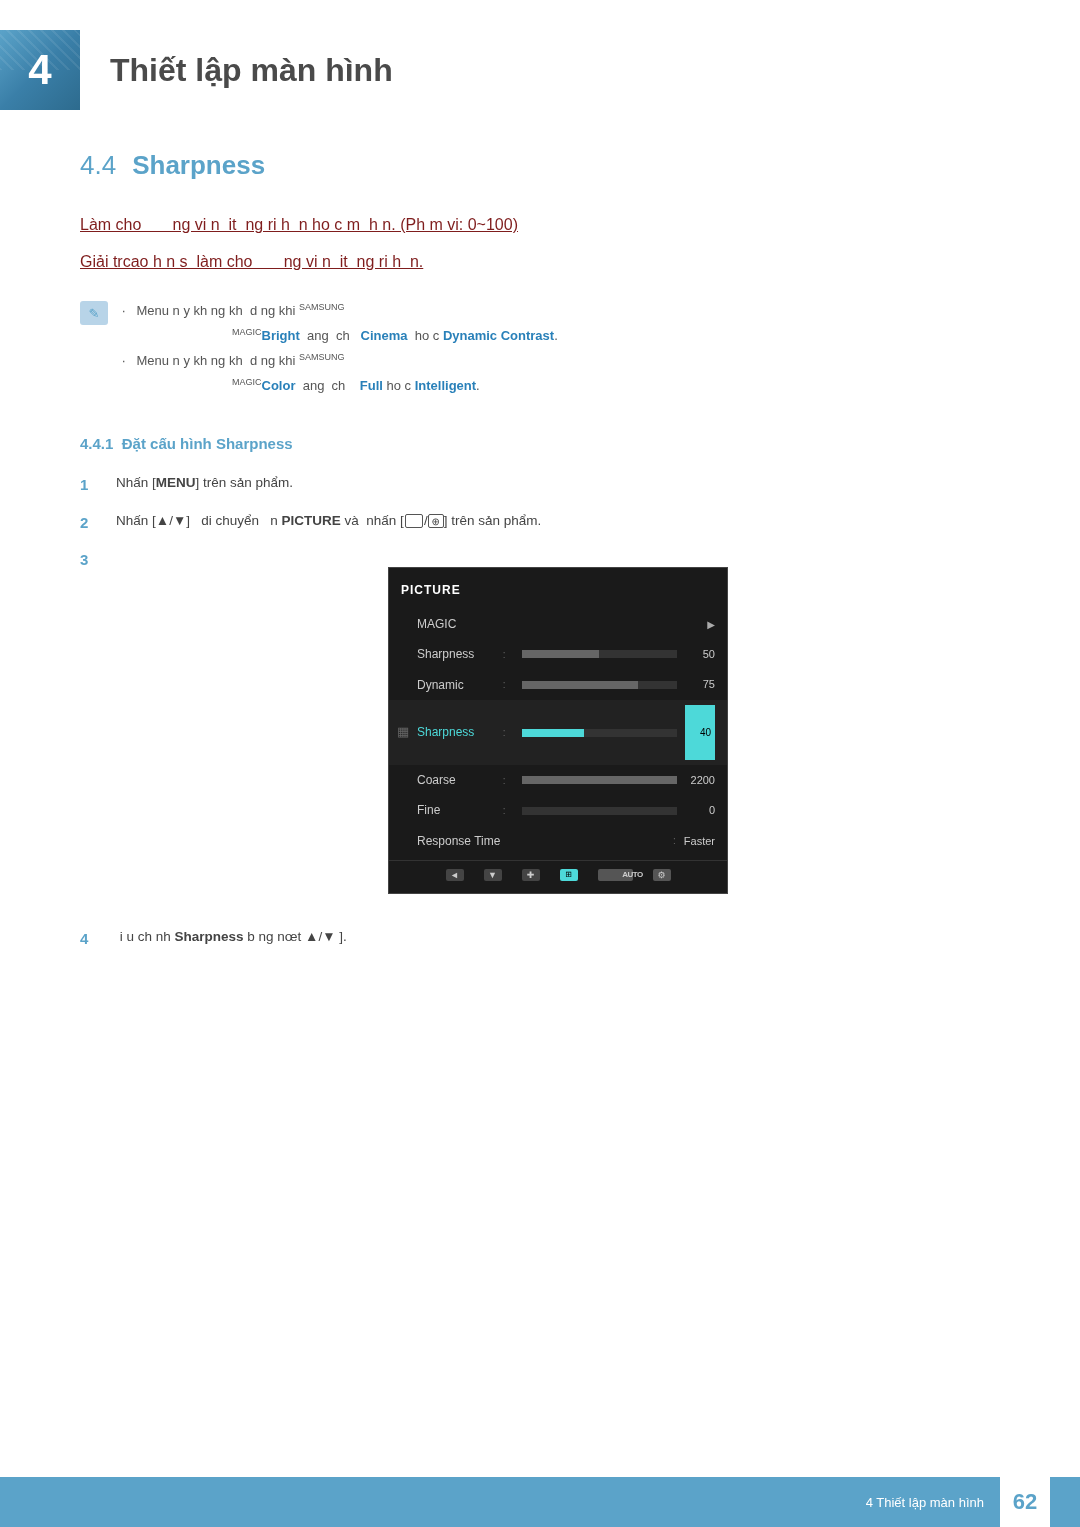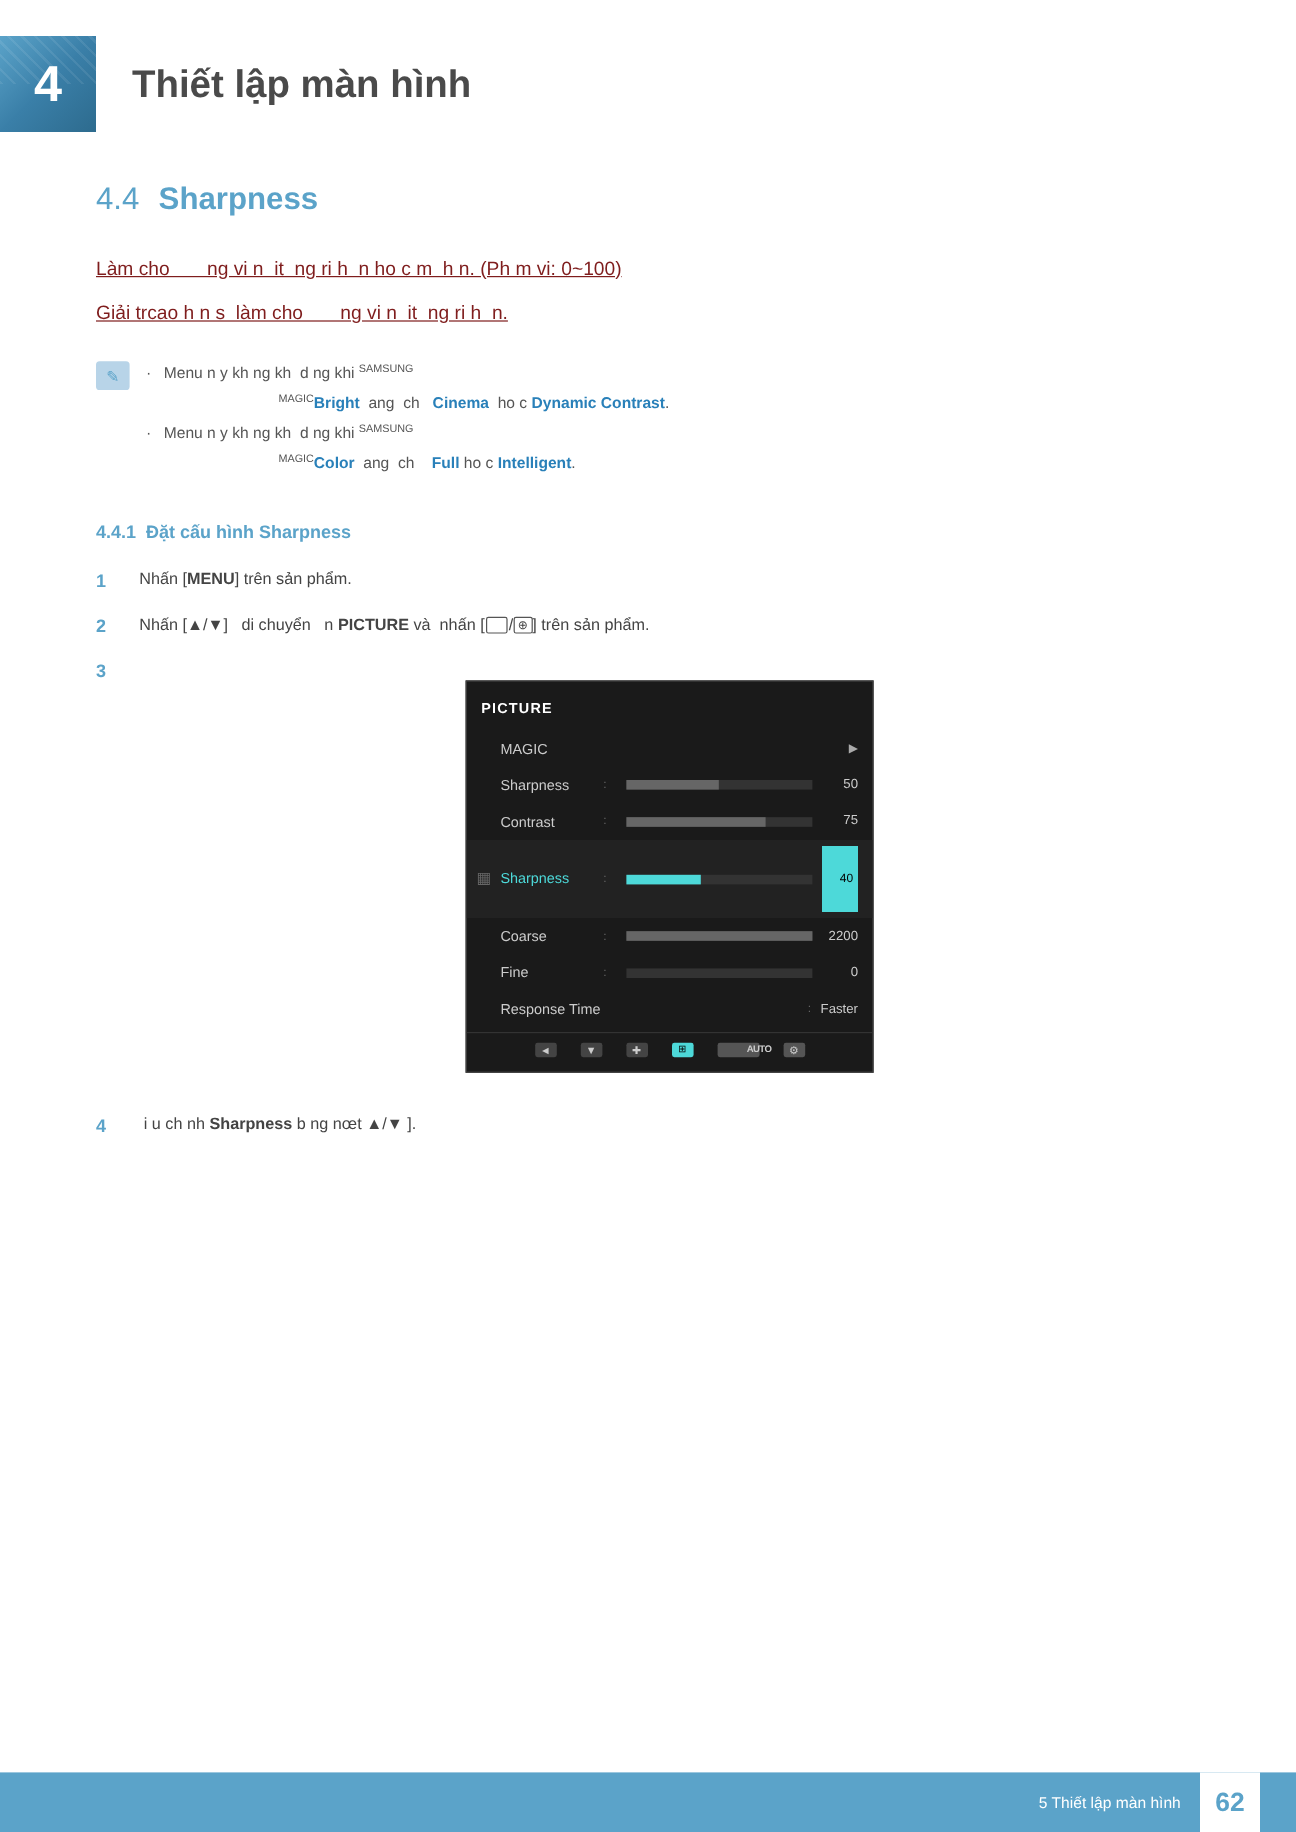--- a/index.html
+++ b/index.html
@@ -436,21 +436,21 @@
             <div class="menu-item">
               <span class="menu-item-label">Sharpness</span>
               <span class="menu-item-divider">:</span>
               <div class="menu-item-bar-container">
                 <div class="menu-item-bar-fill" style="width:50%;"></div>
               </div>
               <span class="menu-item-value">50</span>
             </div>
 
             <div class="menu-item">
-              <span class="menu-item-label">Contrast</span>
+              <span class="menu-item-label">Dynamic</span>
               <span class="menu-item-divider">:</span>
               <div class="menu-item-bar-container">
                 <div class="menu-item-bar-fill" style="width:75%;"></div>
               </div>
               <span class="menu-item-value">75</span>
             </div>
 
             <div class="menu-item active" style="background:#222; padding-left: 12px;">
               <span style="position:absolute;left:8px;color:#666;font-size:13px;">▦</span>
               <span class="menu-item-label selected" style="padding-left:16px;">Sharpness</span>
@@ -515,15 +515,15 @@
       <span class="step-text">
         &nbsp;i&nbsp;u ch&nbsp;nh <span class="bold-label">Sharpness</span> b&nbsp;ng nœt ▲/▼ ].
       </span>
     </li>
 
   </ol>
 
 </div>
 
 <div class="page-footer">
-  <span class="footer-text">5 Thiết lập màn hình</span>
+  <span class="footer-text">4 Thiết lập màn hình</span>
   <div class="footer-number">62</div>
 </div>
 
 </body></html>

